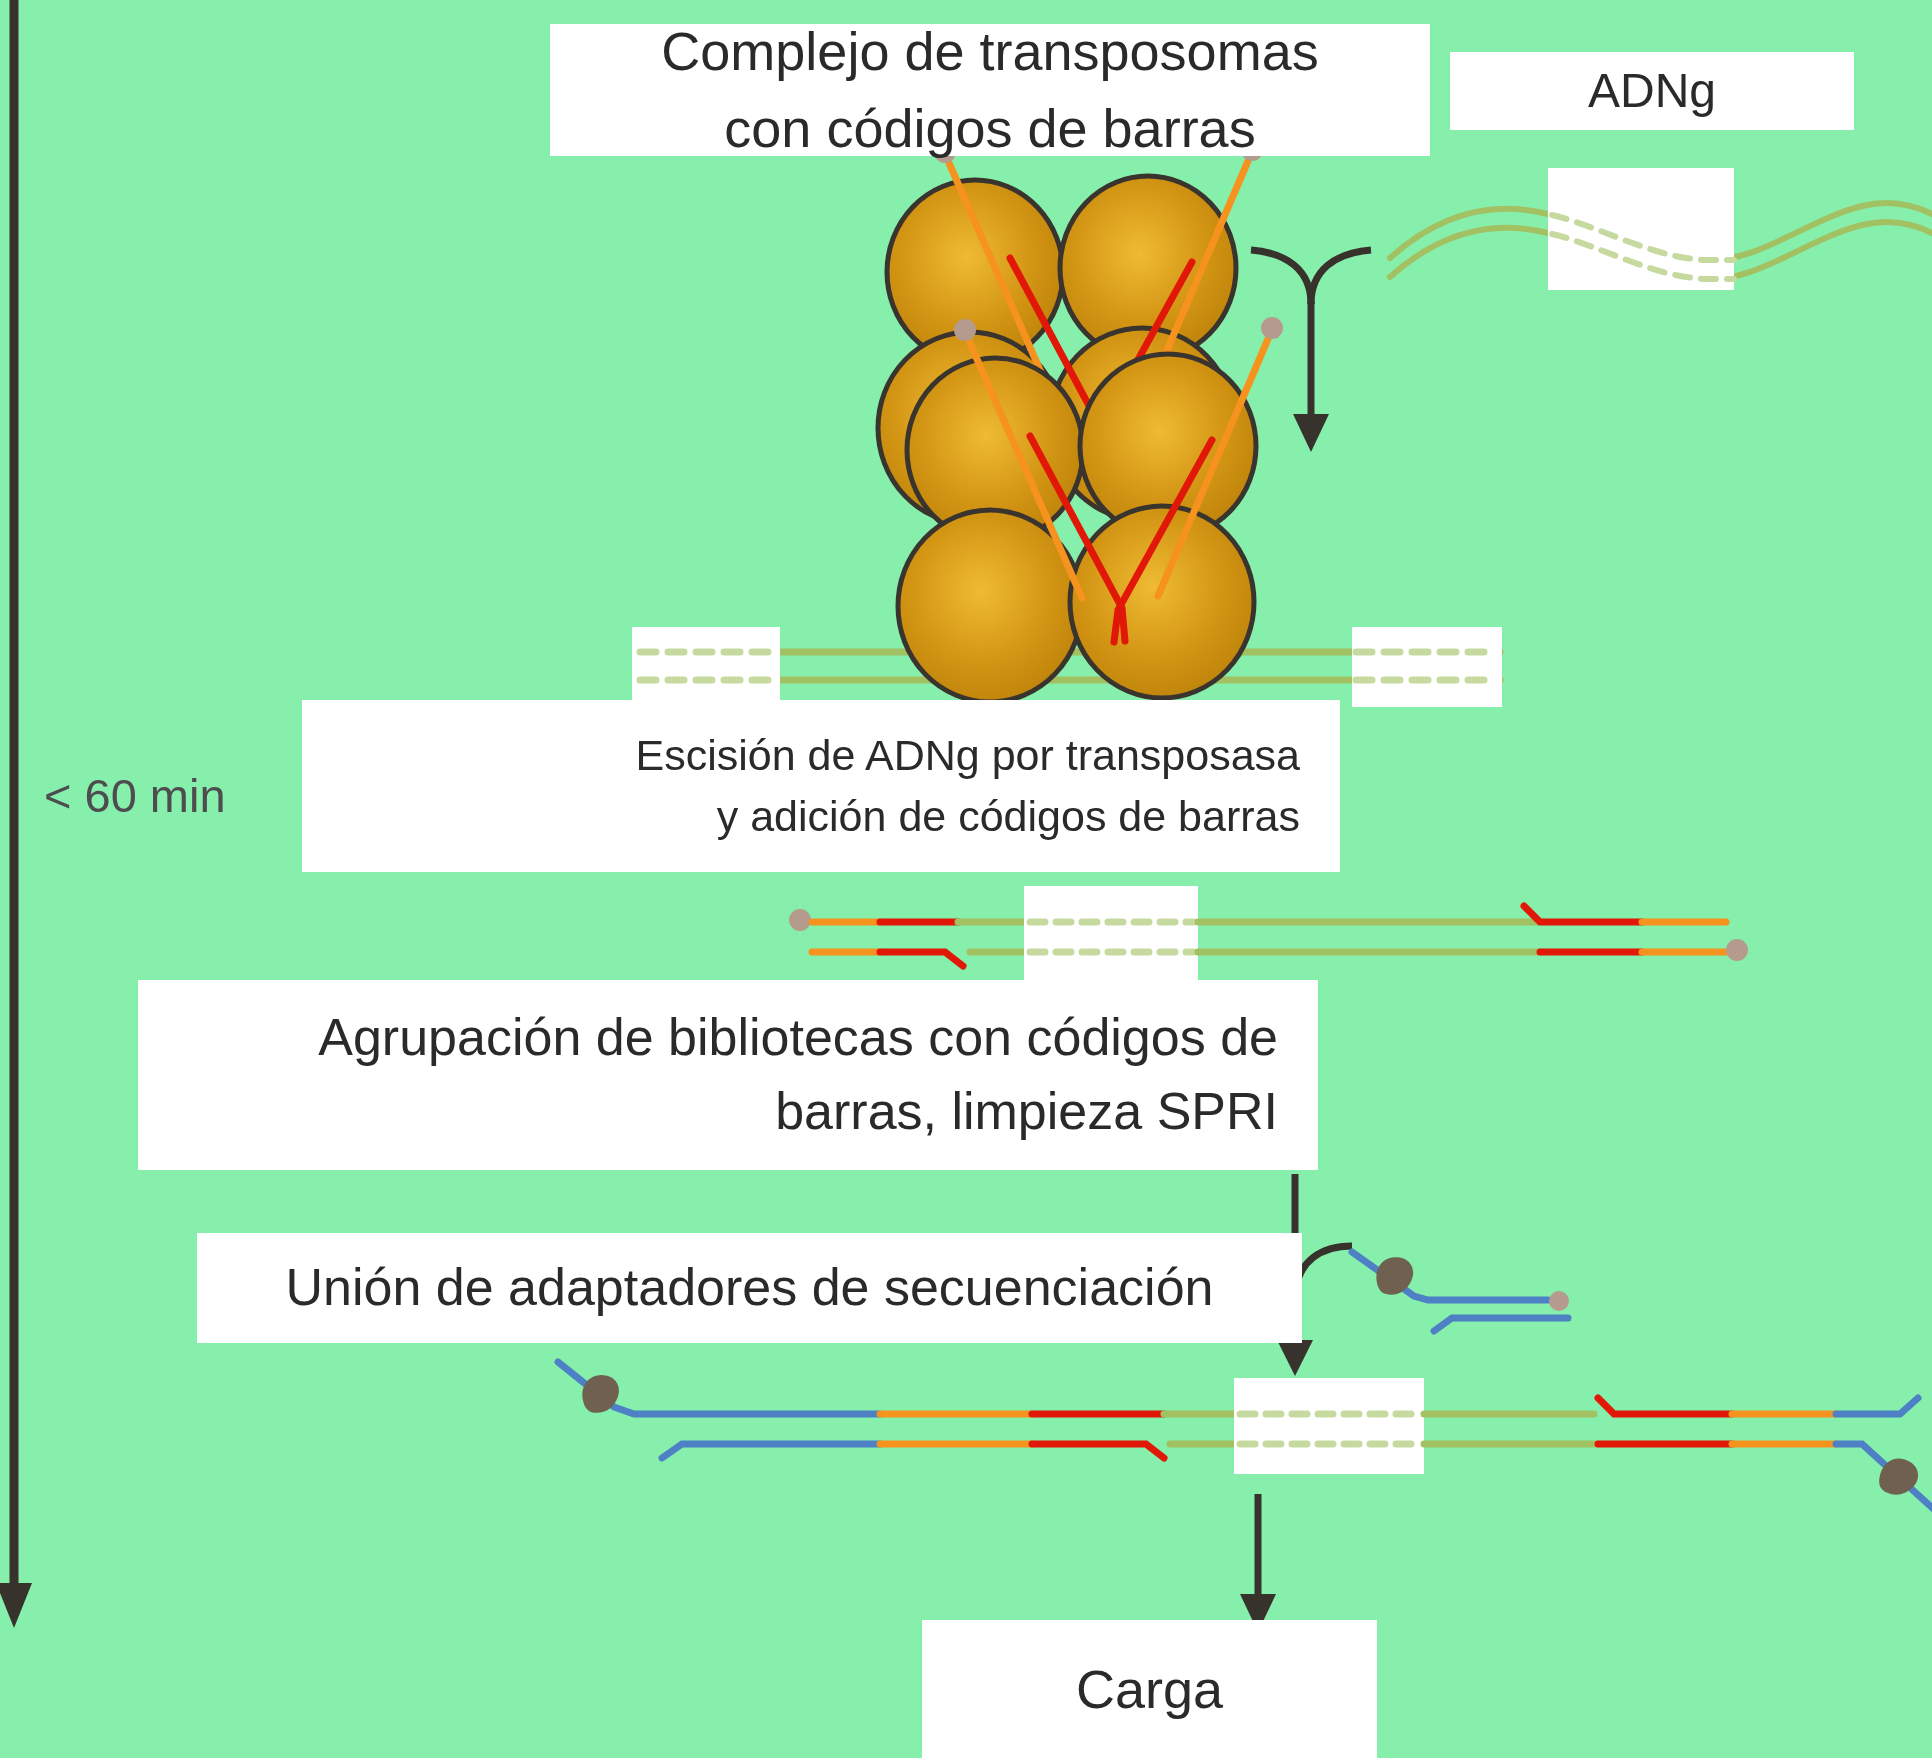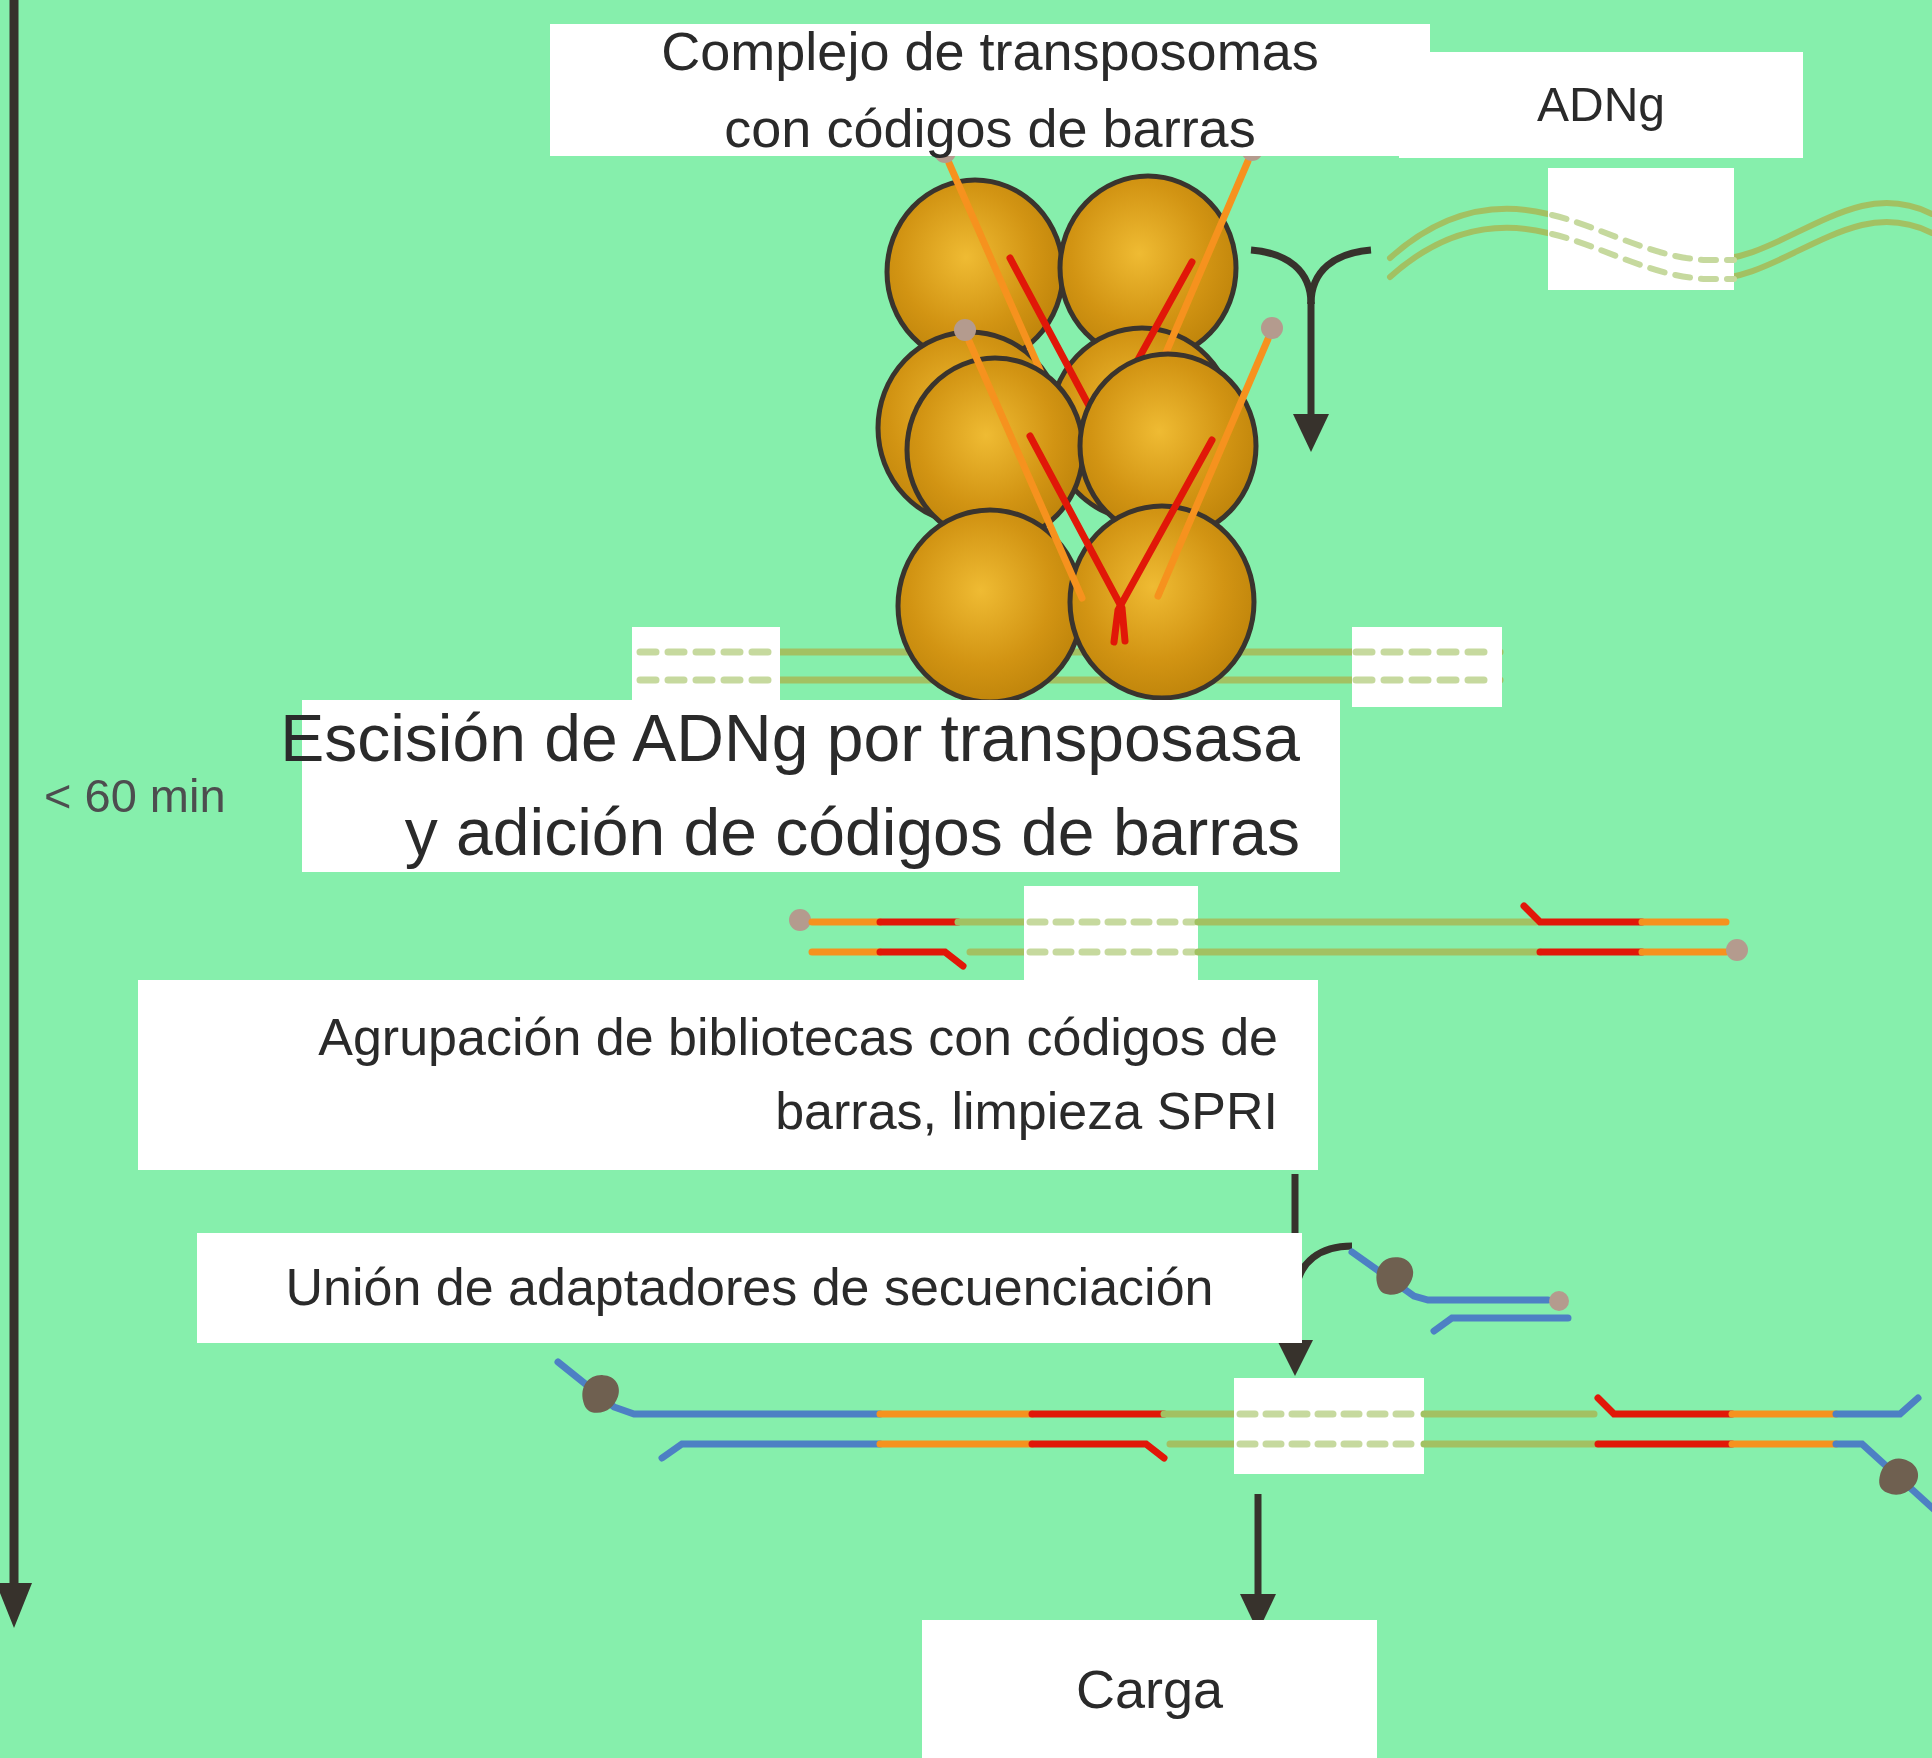--- a/index.html
+++ b/index.html
@@ -19,22 +19,22 @@
     flex-direction:column;
     justify-content:center;
     box-sizing:border-box;
     font-weight:400;
     line-height:1.42;
   }
   .center{align-items:center;text-align:center;}
   .right{align-items:flex-end;text-align:right;}
   .lbl-line{white-space:nowrap;}
   #title-box{left:550px;top:24px;width:880px;height:132px;font-size:54px;}
-  #adng-box{left:1399px;top:52px;width:404px;height:106px;font-size:48px;}
-  #cleavage-box{left:302px;top:700px;width:1038px;height:172px;font-size:66px;padding-right:40px;}
+  #adng-box{left:1450px;top:52px;width:404px;height:78px;font-size:48px;}
+  #cleavage-box{left:302px;top:700px;width:1038px;height:172px;font-size:43px;padding-right:40px;}
   #pooling-box{left:138px;top:980px;width:1180px;height:190px;font-size:52px;padding-right:40px;align-items:flex-end;}
   #adapter-box{left:197px;top:1233px;width:1105px;height:110px;font-size:52px;align-items:center;}
   #load-box{left:922px;top:1620px;width:455px;height:138px;font-size:54px;}
   #duration-label{
     position:absolute;left:44px;top:768px;
     color:#4d4d4f;font-size:47px;white-space:nowrap;
   }
 </style>
 </head>
 <body>

